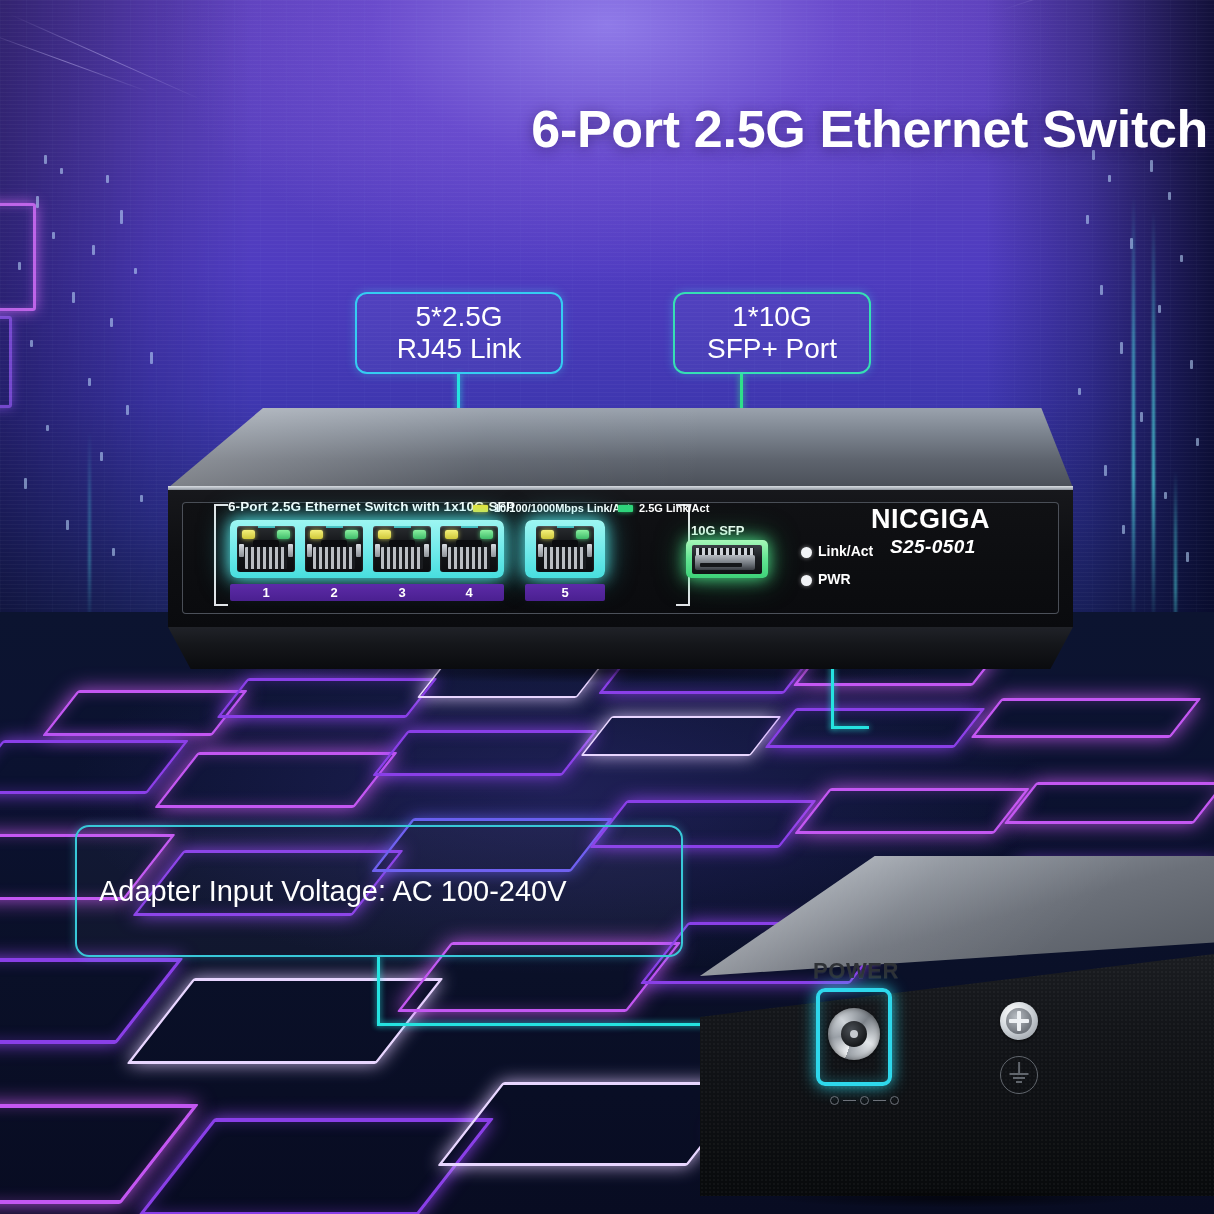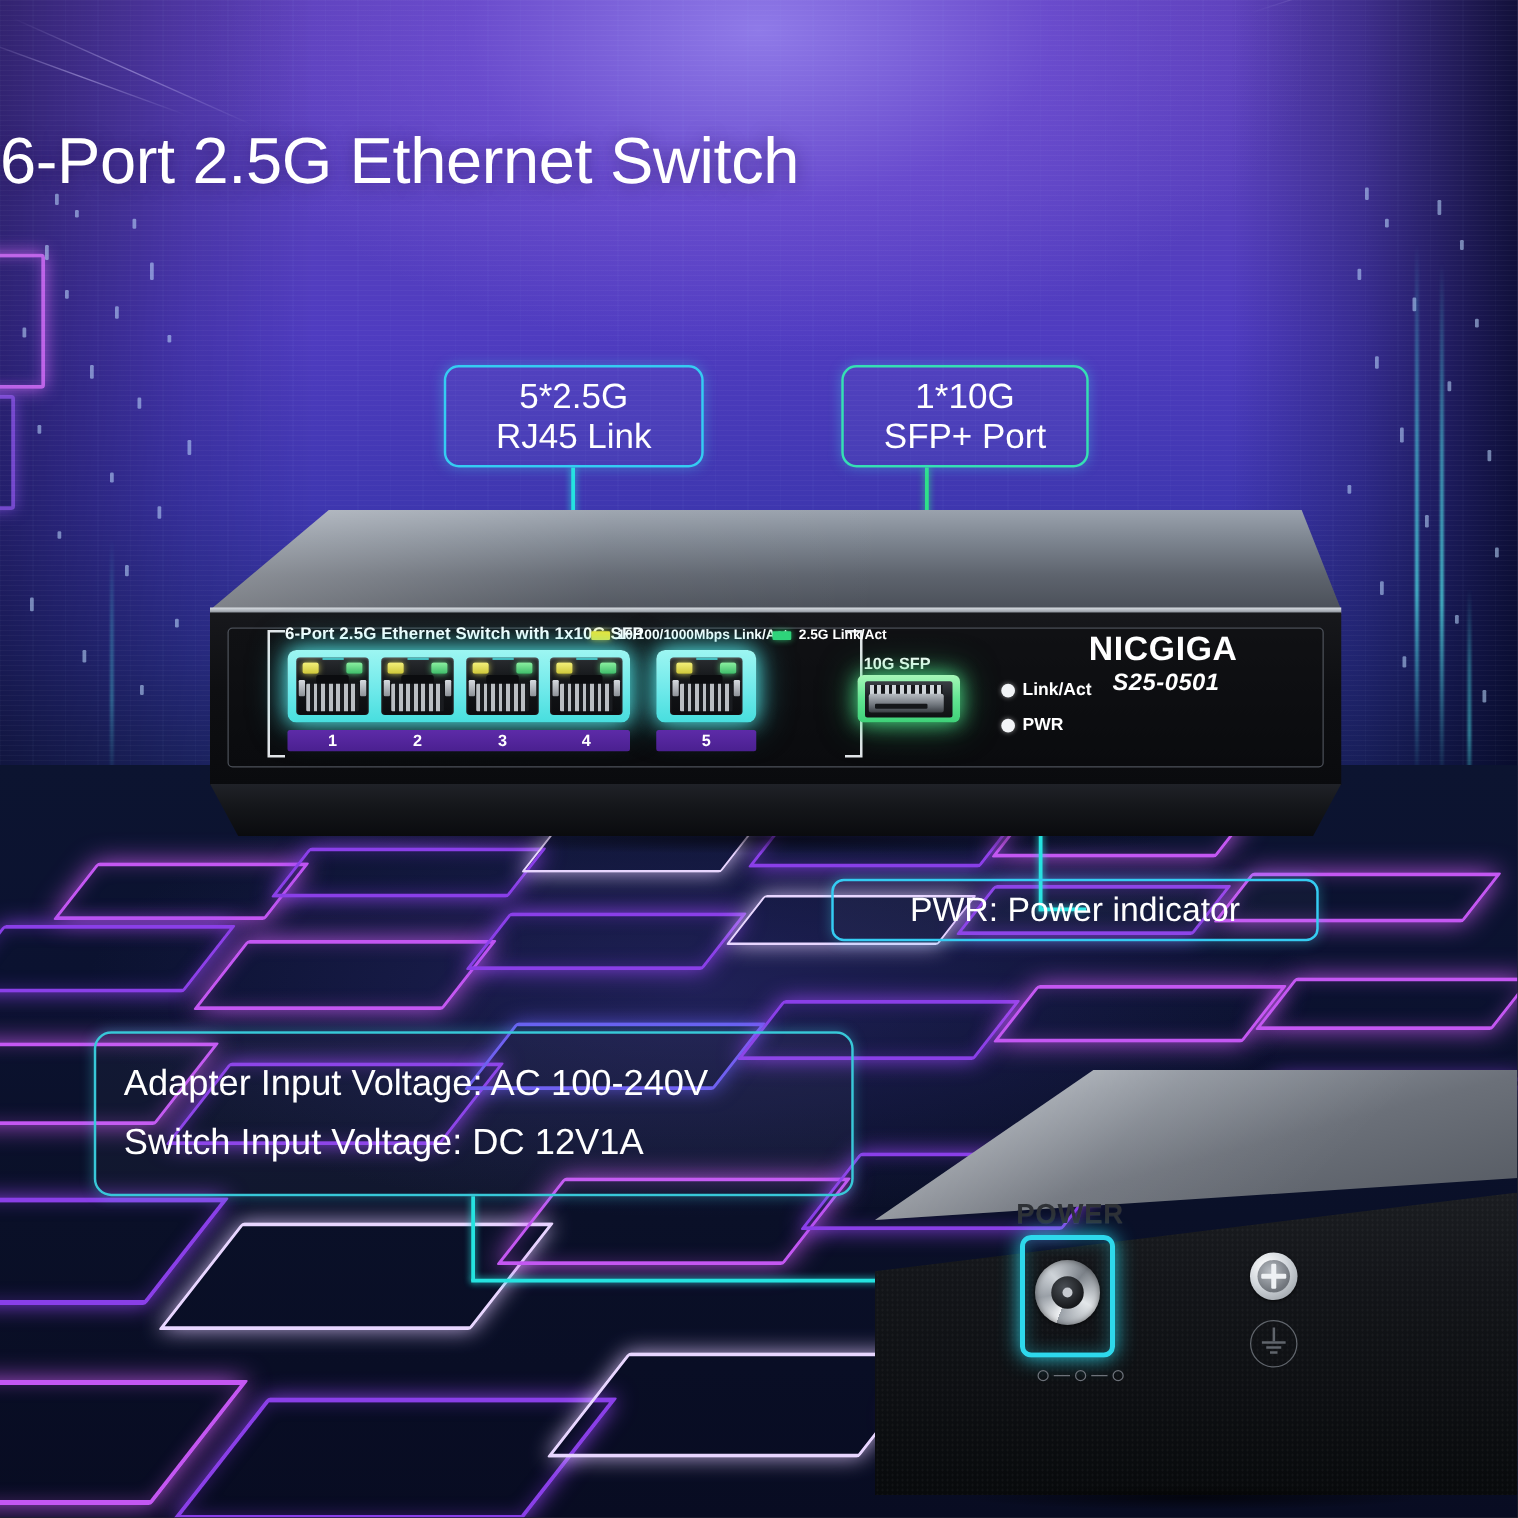--- a/index.html
+++ b/index.html
@@ -111,24 +111,24 @@
     box-shadow: 0 0 16px rgba(225,200,255,.85);
   }
   .tile.cyanish {
     border-color: #6b5cf0;
     box-shadow: 0 0 14px rgba(110,95,250,.7);
   }
 
   
   .title-block {
     position: absolute; left: 0; top: 96px; width: 1208px;
-    text-align: left;
+    text-align: right;
     color: #ffffff;
     font-size: 52px;
-    font-weight: 400;
+    font-weight: 700;
     line-height: 1.28;
     letter-spacing: -0.3px;
     text-shadow: 0 2px 14px rgba(40,20,90,.55);
   }
 
   
   .callout {
     position: absolute;
     border: 2px solid #3fd8f0;
     border-radius: 12px;
@@ -632,27 +632,23 @@
   <div class="callout" id="callout-rj45">
     <span class="line1">5*2.5G</span>
     <span class="line2">RJ45 Link</span>
   </div>
 
   <div class="callout" id="callout-sfp">
     <span class="line1">1*10G</span>
     <span class="line2">SFP+ Port</span>
   </div>
 
-  <div class="callout" id="callout-pwr">
-    <span class="line1">PWR: Power indicator</span>
-  </div>
 
   <div class="callout" id="callout-voltage">
     <span class="line1">Adapter Input Voltage: AC 100-240V</span>
-    <span class="line2">Switch Input Voltage: DC 12V1A</span>
   </div>
 
   <div id="switch-front">
     <div class="sw-top"></div>
     <div class="sw-top-sheen"></div>
     <div class="sw-edge"></div>
     <div class="sw-face">
       <div class="sw-face-inner"></div>
 
       <div class="port-bracket" style="left:46px; top:14px; width:14px; height:102px;"></div>

